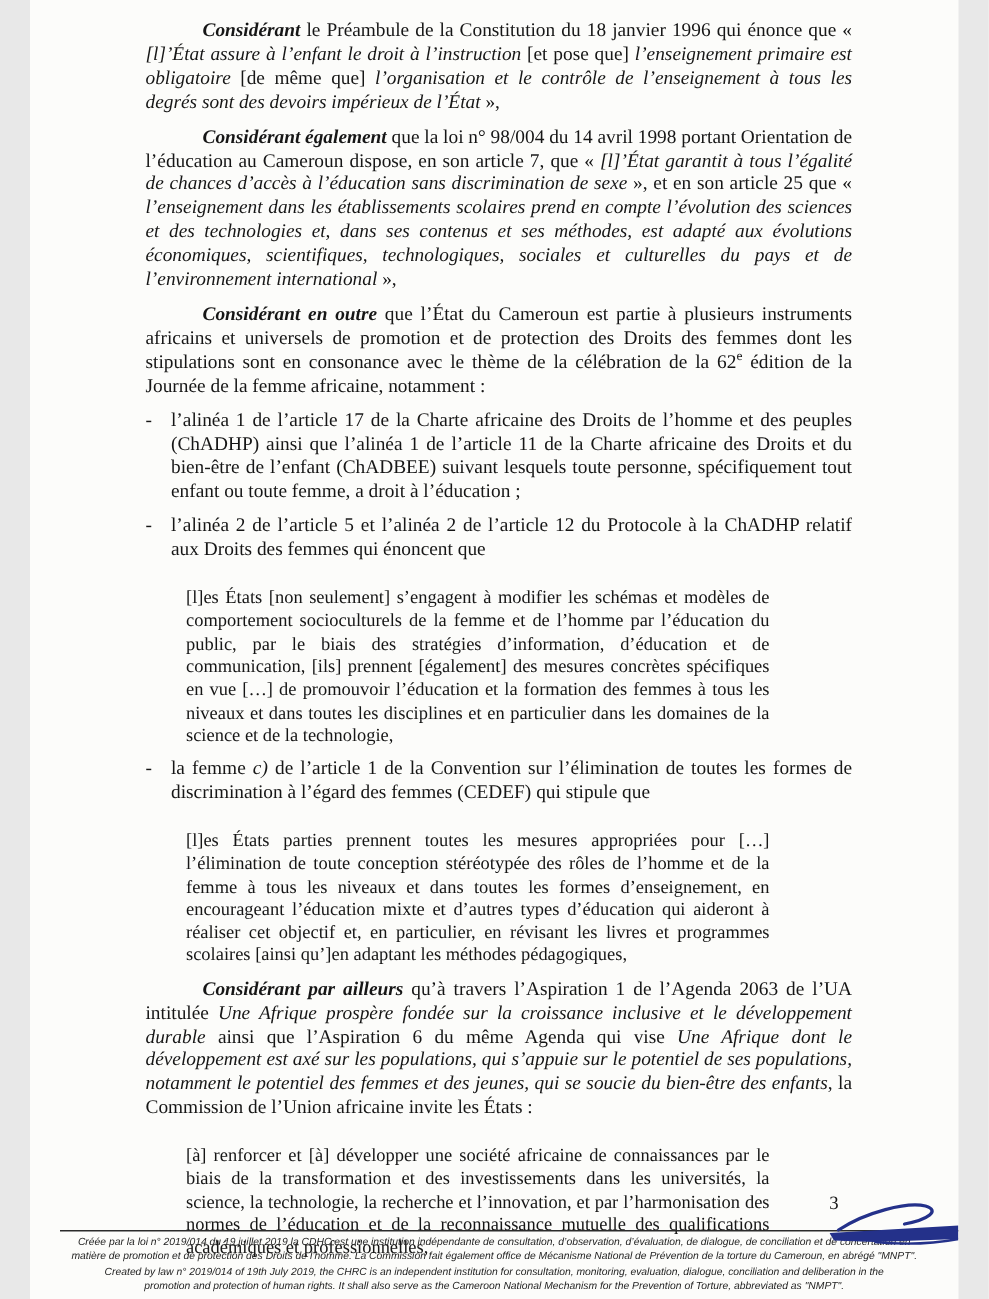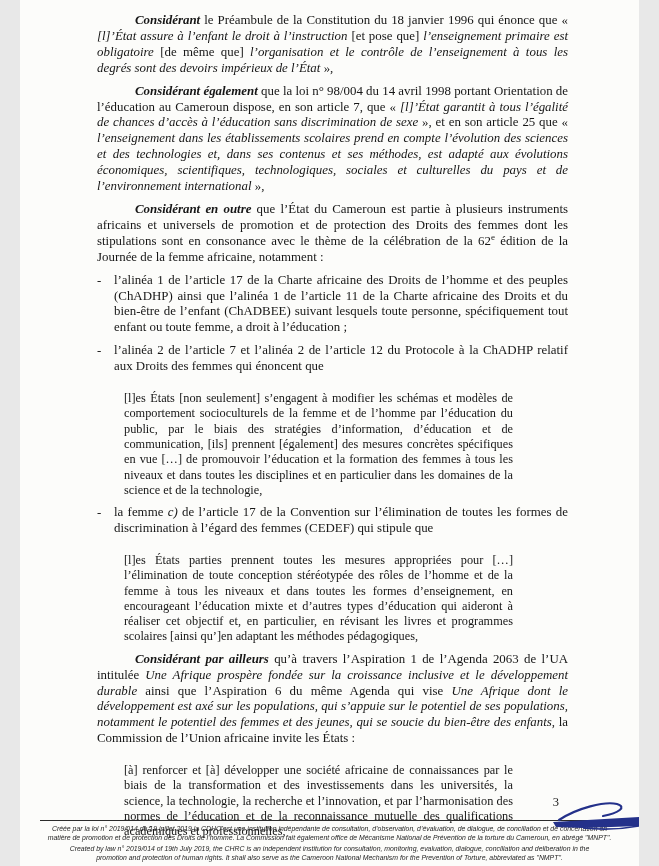--- a/index.html
+++ b/index.html
@@ -69,26 +69,26 @@
   <div class="body-text" id="doc-body">
       <p class="para"><span class="run-bi">Considérant</span><span class="run-n"> le Préambule de la Constitution du 18 janvier 1996 qui énonce que « </span><span class="run-i">[l]’État assure à l’enfant le droit à l’instruction </span><span class="run-n">[et pose que] </span><span class="run-i">l’enseignement primaire est obligatoire </span><span class="run-n">[de même que] </span><span class="run-i">l’organisation et le contrôle de l’enseignement à tous les degrés sont des devoirs impérieux de l’État </span><span class="run-n">»,</span></p>
       <p class="para"><span class="run-bi">Considérant également</span><span class="run-n"> que la loi n° 98/004 du 14 avril 1998 portant Orientation de l’éducation au Cameroun dispose, en son article 7, que « </span><span class="run-i">[l]’État garantit à tous l’égalité de chances d’accès à l’éducation sans discrimination de sexe </span><span class="run-n">», et en son article 25 que « </span><span class="run-i">l’enseignement dans les établissements scolaires prend en compte l’évolution des sciences et des technologies et, dans ses contenus et ses méthodes, est adapté aux évolutions économiques, scientifiques, technologiques, sociales et culturelles du pays et de l’environnement international </span><span class="run-n">»,</span></p>
       <p class="para"><span class="run-bi">Considérant en outre</span><span class="run-n"> que l’État du Cameroun est partie à plusieurs instruments africains et universels de promotion et de protection des Droits des femmes dont les stipulations sont en consonance avec le thème de la célébration de la 62</span><sup class="run-sup">e</sup><span class="run-n"> édition de la Journée de la femme africaine, notamment :</span></p>
       <div class="bullet">
         <span class="dash">-</span>
         <span class="bullet-text"><span class="run-n">l’alinéa 1 de l’article 17 de la Charte africaine des Droits de l’homme et des peuples (ChADHP) ainsi que l’alinéa 1 de l’article 11 de la Charte africaine des Droits et du bien-être de l’enfant (ChADBEE) suivant lesquels toute personne, spécifiquement tout enfant ou toute femme, a droit à l’éducation ;</span></span>
       </div>
       <div class="bullet">
         <span class="dash">-</span>
-        <span class="bullet-text"><span class="run-n">l’alinéa 2 de l’article 7 et l’alinéa 2 de l’article 12 du Protocole à la ChADHP relatif aux Droits des femmes qui énoncent que</span></span>
+        <span class="bullet-text"><span class="run-n">l’alinéa 2 de l’article 5 et l’alinéa 2 de l’article 12 du Protocole à la ChADHP relatif aux Droits des femmes qui énoncent que</span></span>
       </div>
       <p class="quote"><span class="run-n">[l]es États [non seulement] s’engagent à modifier les schémas et modèles de comportement socioculturels de la femme et de l’homme par l’éducation du public, par le biais des stratégies d’information, d’éducation et de communication, [ils] prennent [également] des mesures concrètes spécifiques en vue […] de promouvoir l’éducation et la formation des femmes à tous les niveaux et dans toutes les disciplines et en particulier dans les domaines de la science et de la technologie,</span></p>
       <div class="bullet">
         <span class="dash">-</span>
-        <span class="bullet-text"><span class="run-n">la femme </span><span class="run-i">c)</span><span class="run-n"> de l’article 17 de la Convention sur l’élimination de toutes les formes de discrimination à l’égard des femmes (CEDEF) qui stipule que</span></span>
+        <span class="bullet-text"><span class="run-n">la femme </span><span class="run-i">c)</span><span class="run-n"> de l’article 1 de la Convention sur l’élimination de toutes les formes de discrimination à l’égard des femmes (CEDEF) qui stipule que</span></span>
       </div>
       <p class="quote"><span class="run-n">[l]es États parties prennent toutes les mesures appropriées pour […] l’élimination de toute conception stéréotypée des rôles de l’homme et de la femme à tous les niveaux et dans toutes les formes d’enseignement, en encourageant l’éducation mixte et d’autres types d’éducation qui aideront à réaliser cet objectif et, en particulier, en révisant les livres et programmes scolaires [ainsi qu’]en adaptant les méthodes pédagogiques,</span></p>
       <p class="para"><span class="run-bi">Considérant par ailleurs</span><span class="run-n"> qu’à travers l’Aspiration 1 de l’Agenda 2063 de l’UA intitulée </span><span class="run-i">Une Afrique prospère fondée sur la croissance inclusive et le développement durable</span><span class="run-n"> ainsi que l’Aspiration 6 du même Agenda qui vise </span><span class="run-i">Une Afrique dont le développement est axé sur les populations, qui s’appuie sur le potentiel de ses populations, notamment le potentiel des femmes et des jeunes, qui se soucie du bien-être des enfants</span><span class="run-n">, la Commission de l’Union africaine invite les États :</span></p>
       <p class="quote"><span class="run-n">[à] renforcer et [à] développer une société africaine de connaissances par le biais de la transformation et des investissements dans les universités, la science, la technologie, la recherche et l’innovation, et par l’harmonisation des normes de l’éducation et de la reconnaissance mutuelle des qualifications académiques et professionnelles,</span></p>
     </div>
 
   <div class="page-number">3</div>
 
   <div class="footer-rule"></div>
 

